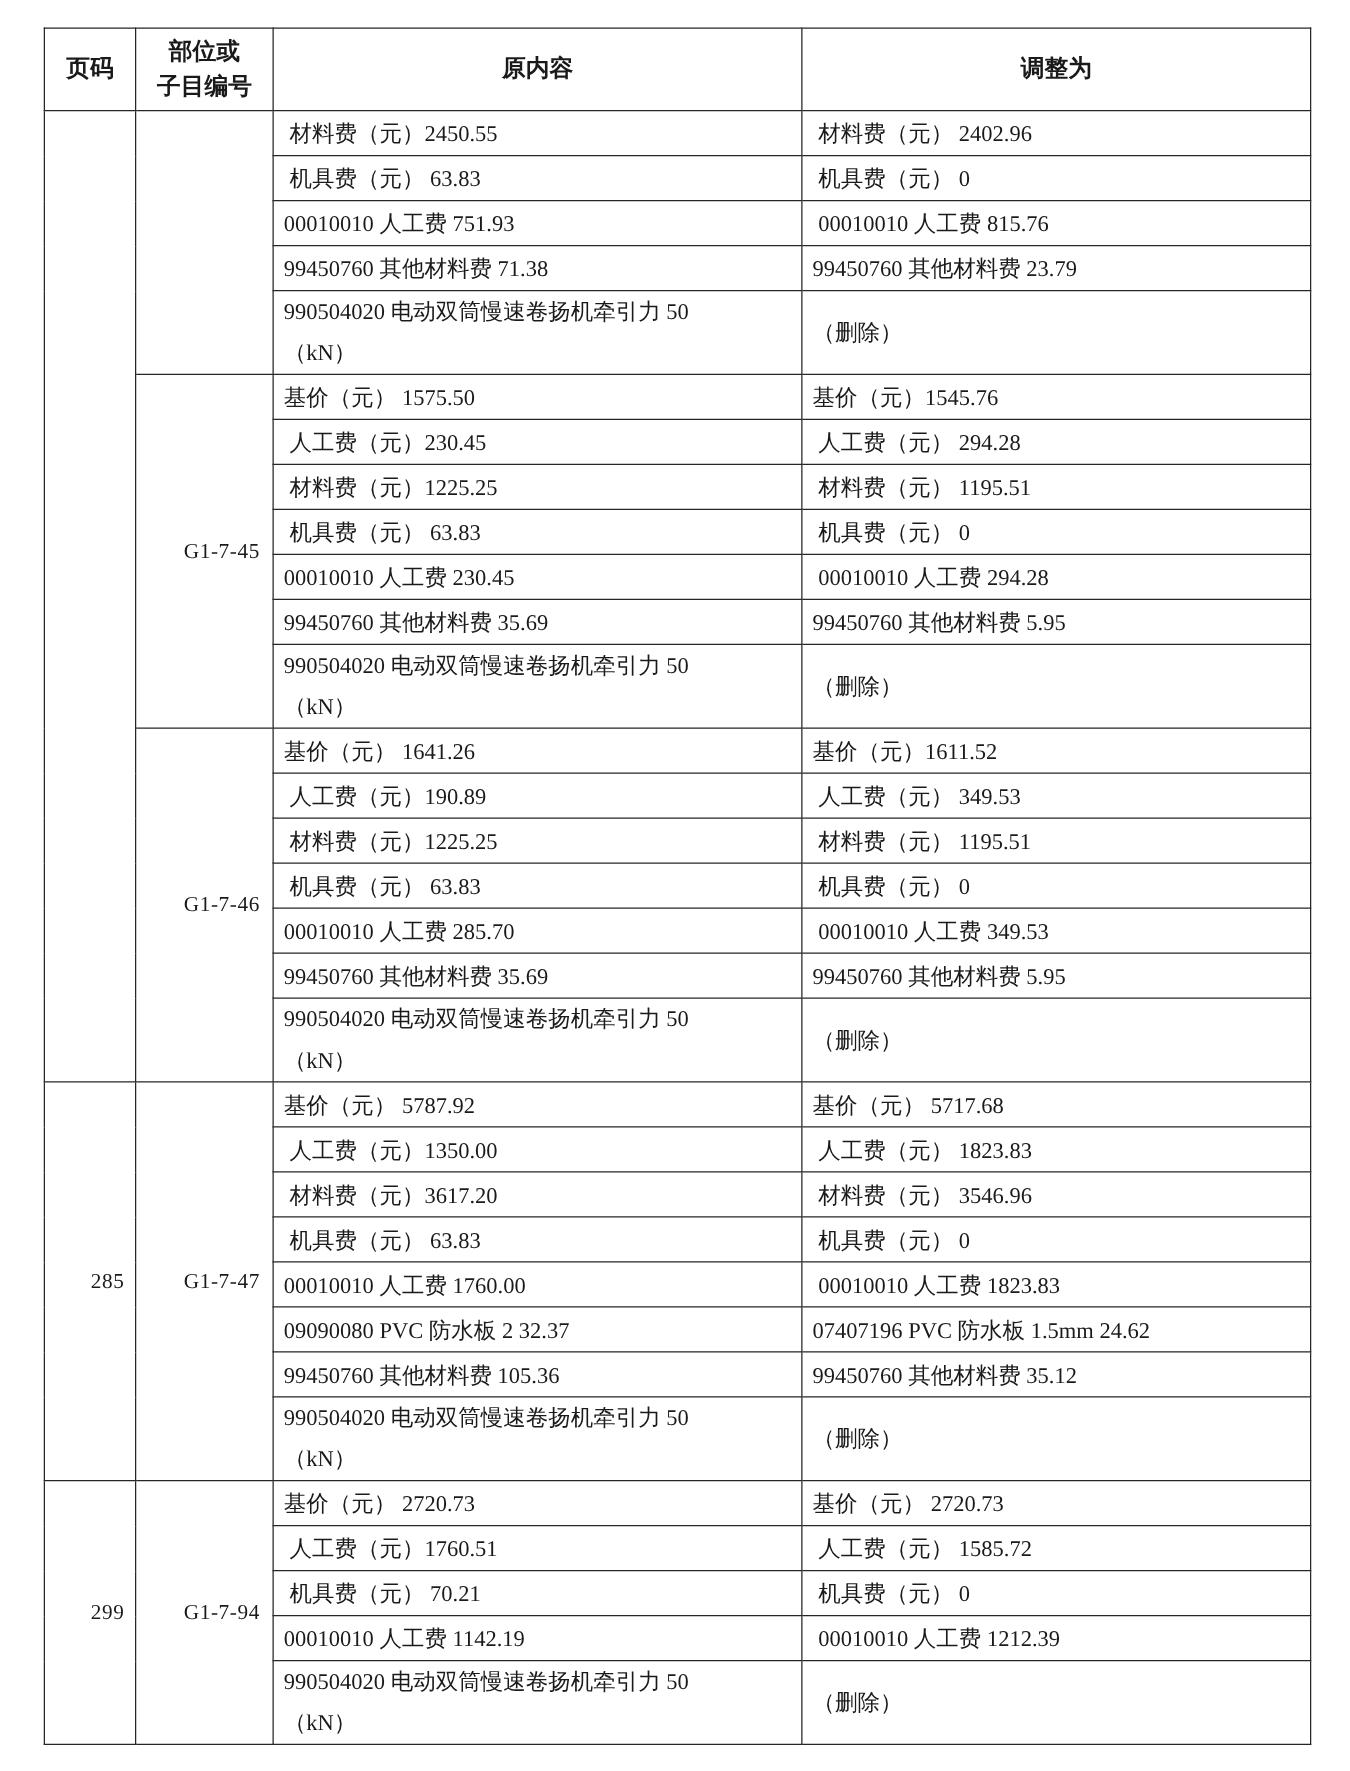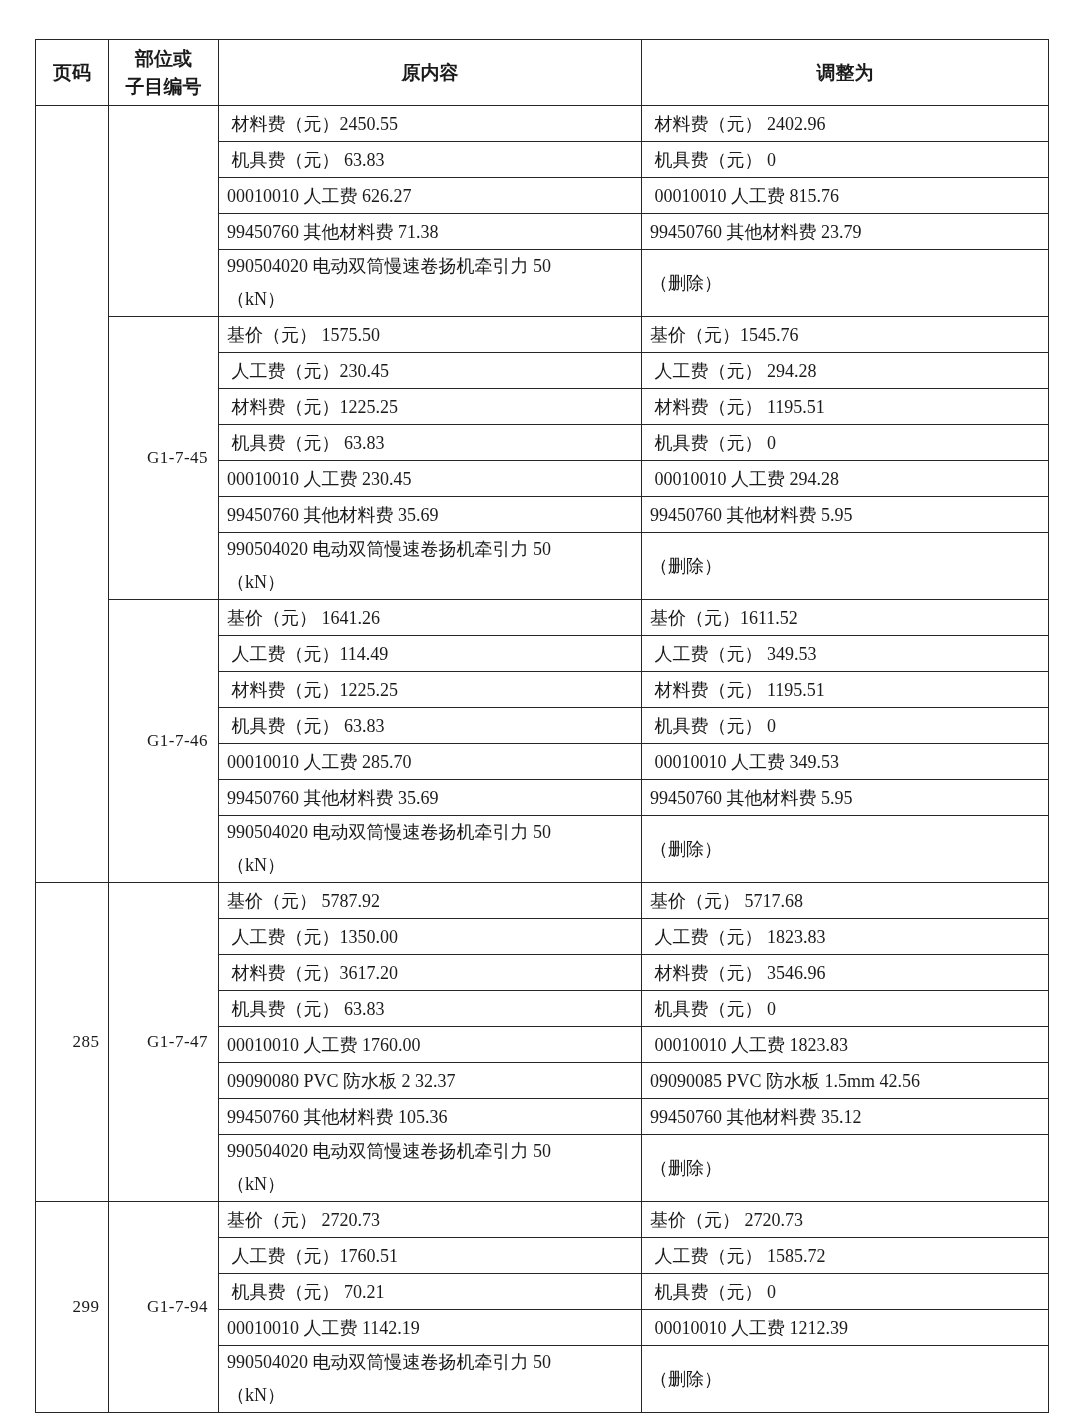--- a/index.html
+++ b/index.html
@@ -16,21 +16,20 @@
     color: #1a1a1a;
     overflow: hidden;
   }
   table.adjust-table {
     position: absolute;
     left: 35px;
     top: 22px;
     width: 1013px;
     border-collapse: collapse;
     table-layout: fixed;
-    margin-top: 17px;
   }
   .adjust-table col.c-page { width: 73px; }
   .adjust-table col.c-code { width: 110px; }
   .adjust-table col.c-orig { width: 423px; }
   .adjust-table col.c-adj  { width: 407px; }
 
   .adjust-table th,
   .adjust-table td {
     border: 1.5px solid #262626;
     margin: 0;
@@ -94,21 +93,21 @@
           <td class="col-page" rowspan="19"></td>
           <td class="col-code" rowspan="5"></td>
           <td class="cell-text"> 材料费（元）2450.55</td>
           <td class="cell-text"> 材料费（元） 2402.96</td>
         </tr>
         <tr>
           <td class="cell-text"> 机具费（元） 63.83</td>
           <td class="cell-text"> 机具费（元） 0</td>
         </tr>
         <tr>
-          <td class="cell-text">00010010 人工费 626.27</td>
+          <td class="cell-text">00010010 人工费 751.93</td>
           <td class="cell-text"> 00010010 人工费 815.76</td>
         </tr>
         <tr>
           <td class="cell-text">99450760 其他材料费 71.38</td>
           <td class="cell-text">99450760 其他材料费 23.79</td>
         </tr>
         <tr class="tall">
           <td class="cell-text">990504020 电动双筒慢速卷扬机牵引力 50
 （kN）</td>
           <td class="cell-text">（删除）</td>
@@ -142,21 +141,21 @@
           <td class="cell-text">990504020 电动双筒慢速卷扬机牵引力 50
 （kN）</td>
           <td class="cell-text">（删除）</td>
         </tr>
         <tr>
           <td class="col-code" rowspan="7">G1-7-46</td>
           <td class="cell-text">基价（元） 1641.26</td>
           <td class="cell-text">基价（元）1611.52</td>
         </tr>
         <tr>
-          <td class="cell-text"> 人工费（元）114.49</td>
+          <td class="cell-text"> 人工费（元）190.89</td>
           <td class="cell-text"> 人工费（元） 349.53</td>
         </tr>
         <tr>
           <td class="cell-text"> 材料费（元）1225.25</td>
           <td class="cell-text"> 材料费（元） 1195.51</td>
         </tr>
         <tr>
           <td class="cell-text"> 机具费（元） 63.83</td>
           <td class="cell-text"> 机具费（元） 0</td>
         </tr>
@@ -190,21 +189,21 @@
         <tr>
           <td class="cell-text"> 机具费（元） 63.83</td>
           <td class="cell-text"> 机具费（元） 0</td>
         </tr>
         <tr>
           <td class="cell-text">00010010 人工费 1760.00</td>
           <td class="cell-text"> 00010010 人工费 1823.83</td>
         </tr>
         <tr>
           <td class="cell-text">09090080 PVC 防水板 2 32.37</td>
-          <td class="cell-text">09090085 PVC 防水板 1.5mm 42.56</td>
+          <td class="cell-text">07407196 PVC 防水板 1.5mm 24.62</td>
         </tr>
         <tr>
           <td class="cell-text">99450760 其他材料费 105.36</td>
           <td class="cell-text">99450760 其他材料费 35.12</td>
         </tr>
         <tr class="tall">
           <td class="cell-text">990504020 电动双筒慢速卷扬机牵引力 50
 （kN）</td>
           <td class="cell-text">（删除）</td>
         </tr>

